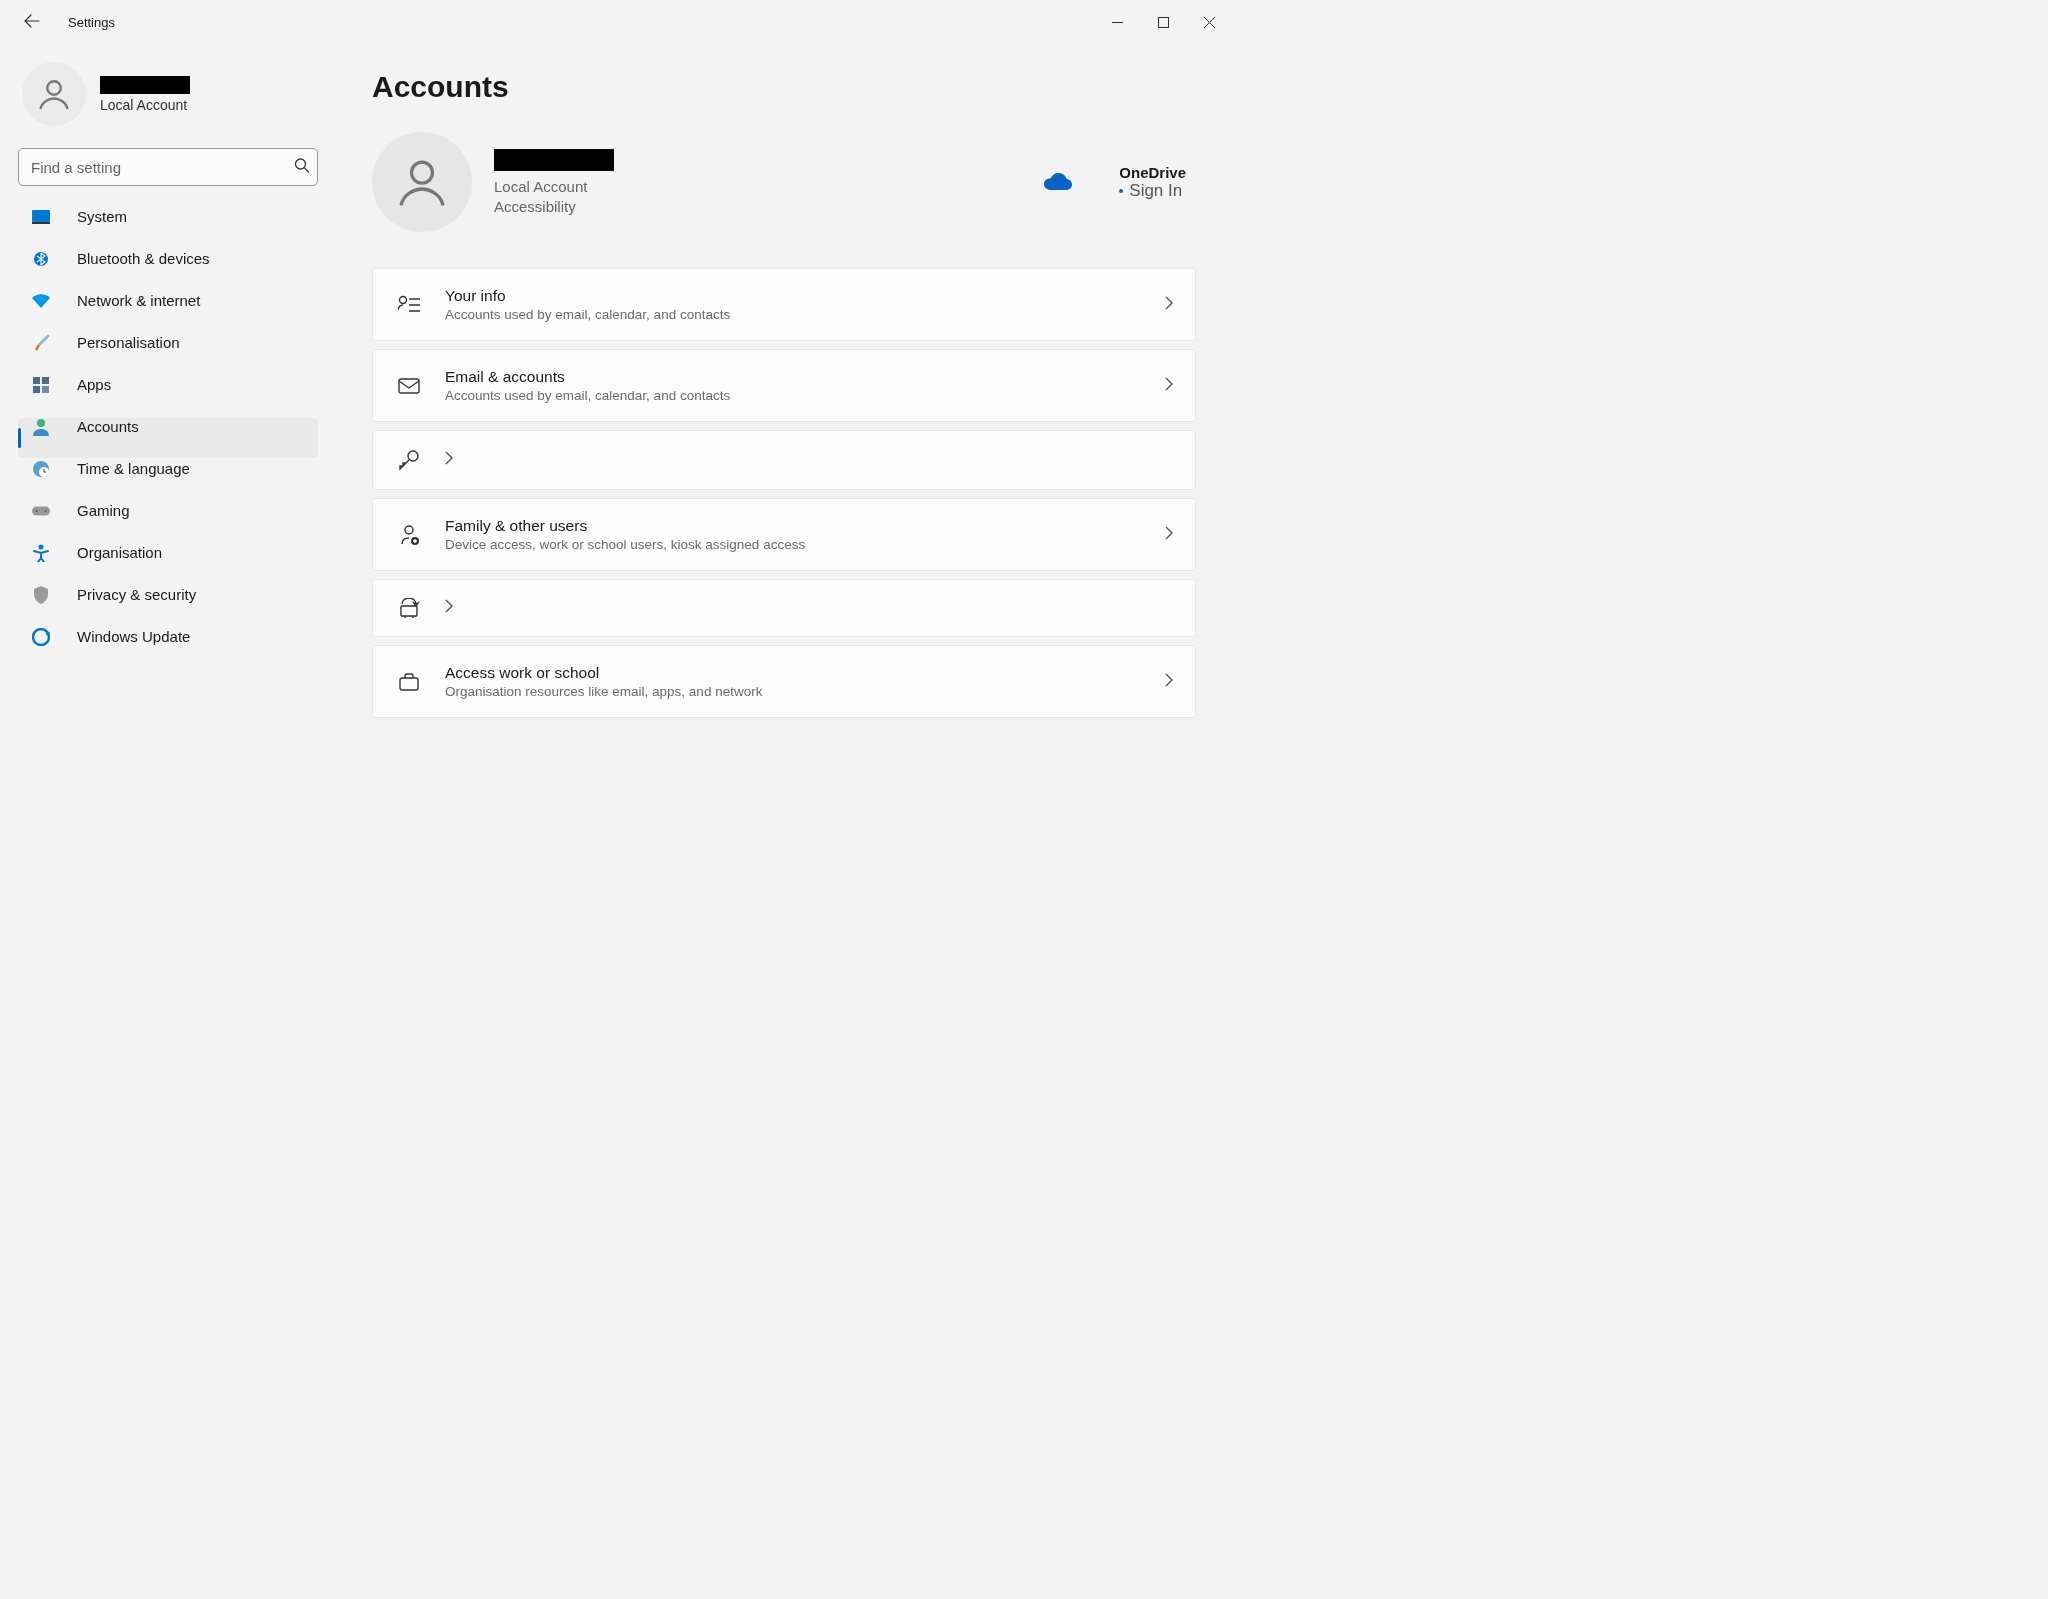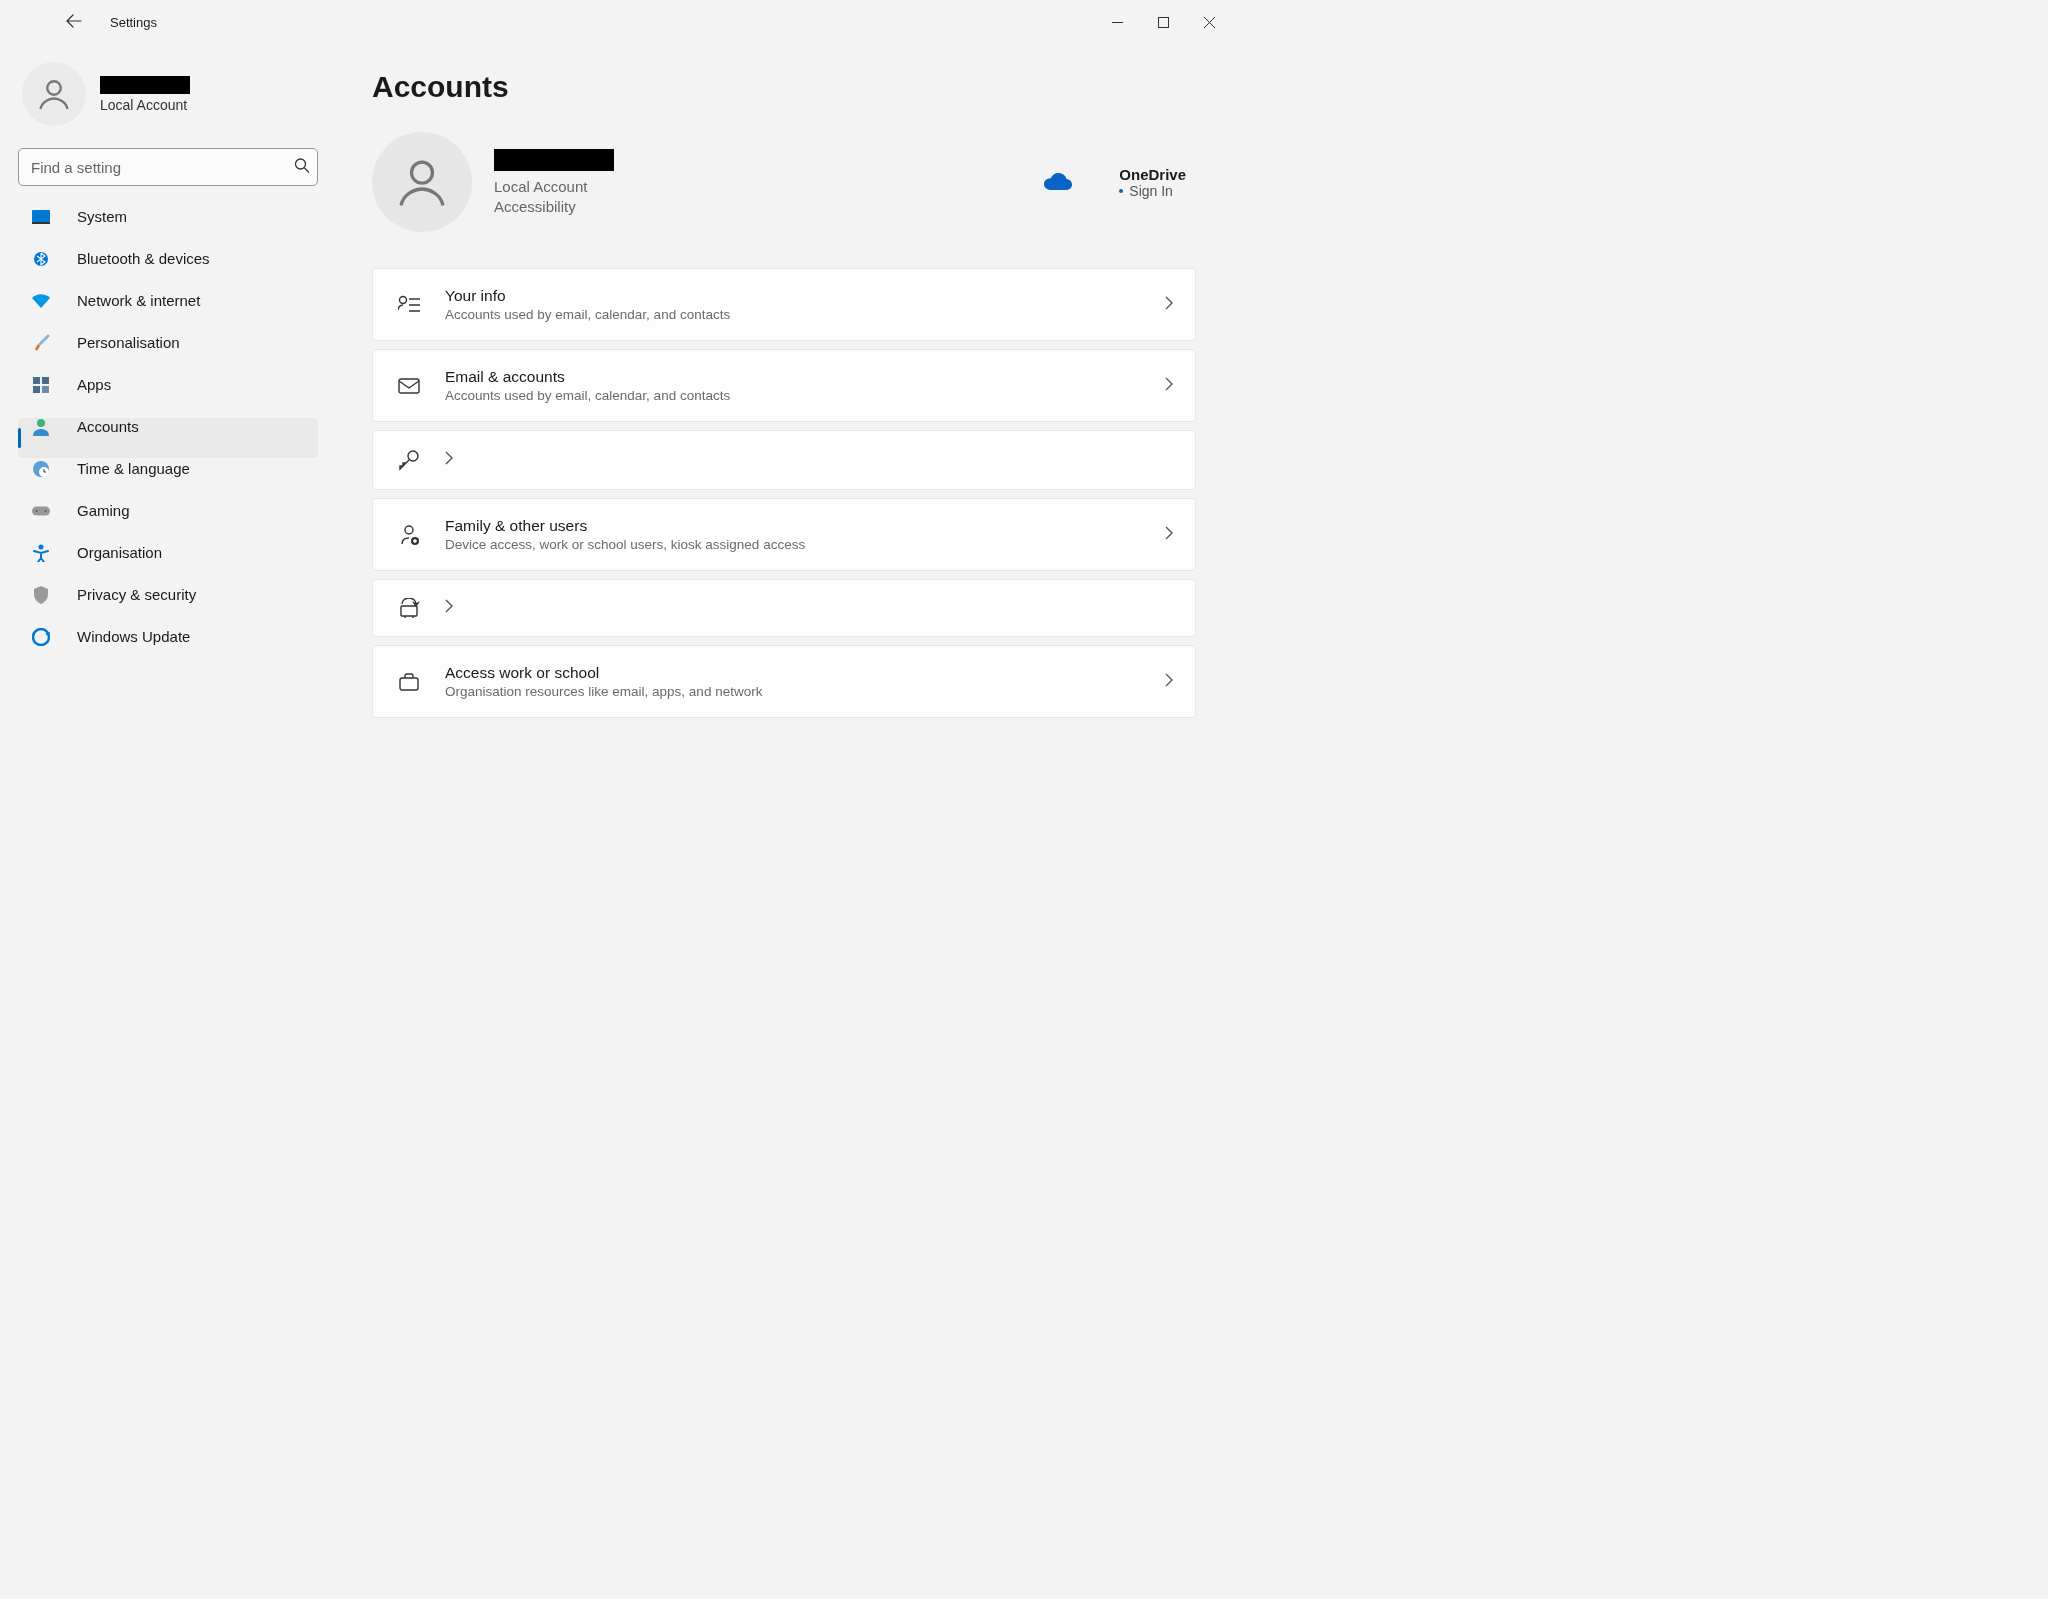--- a/index.html
+++ b/index.html
@@ -11,21 +11,20 @@
     height: 962px;
     overflow: hidden;
   }
   .window { width: 100%; height: 100%; display: flex; flex-direction: column; }
   .titlebar {
     height: 44px;
     display: flex;
     align-items: center;
     justify-content: space-between;
     padding-left: 20px;
-    margin-left: 42px;
   }
   .titlebar-left { display: flex; align-items: center; gap: 24px; }
   .back-btn { background: none; border: none; cursor: pointer; padding: 4px; }
   .app-title { font-size: 13px; font-weight: 400; }
   .win-controls { display: flex; }
   .win-btn {
     width: 46px; height: 32px; background: none; border: none;
     display: flex; align-items: center; justify-content: center; cursor: pointer;
   }
   .content-area { display: flex; flex: 1; overflow: hidden; }
@@ -77,21 +76,21 @@
   .big-avatar {
     width: 100px; height: 100px; border-radius: 50%; background: #e6e6e6;
     display: flex; align-items: center; justify-content: center;
   }
   .account-texts { display: flex; flex-direction: column; gap: 3px; }
   .redacted-bar-lg { background: #000; height: 22px; width: 120px; margin-bottom: 4px;}
   .account-sub { font-size: 15px; color: #666; }
   .onedrive-block { display: flex; align-items: center; gap: 14px; padding-right: 10px;}
   .onedrive-texts { display: flex; flex-direction: column; margin-left: 32px; }
   .onedrive-title { font-size: 15px; font-weight: 600; }
-  .onedrive-status { font-size: 14px; color: #555; display: flex; align-items: center; gap: 6px;}
+  .onedrive-status { font-size: 17px; color: #555; display: flex; align-items: center; gap: 6px;}
   .onedrive-status::before { content:""; width:4px; height:4px; border-radius:50%; background:#0067c0;}
   .cards { display: flex; flex-direction: column; gap: 8px; }
   .card {
     background: #fdfdfd; border: 1px solid #e6e6e6; border-radius: 4px;
     display: flex; align-items: center; padding: 18px 22px;
     cursor: pointer;
   }
   .card-icon { width: 28px; display:flex; justify-content:center; margin-right: 22px; }
   .card-body { flex: 1; display: flex; flex-direction: column; gap: 2px; justify-content: center; }
   .card-title { font-size: 15.5px; }

